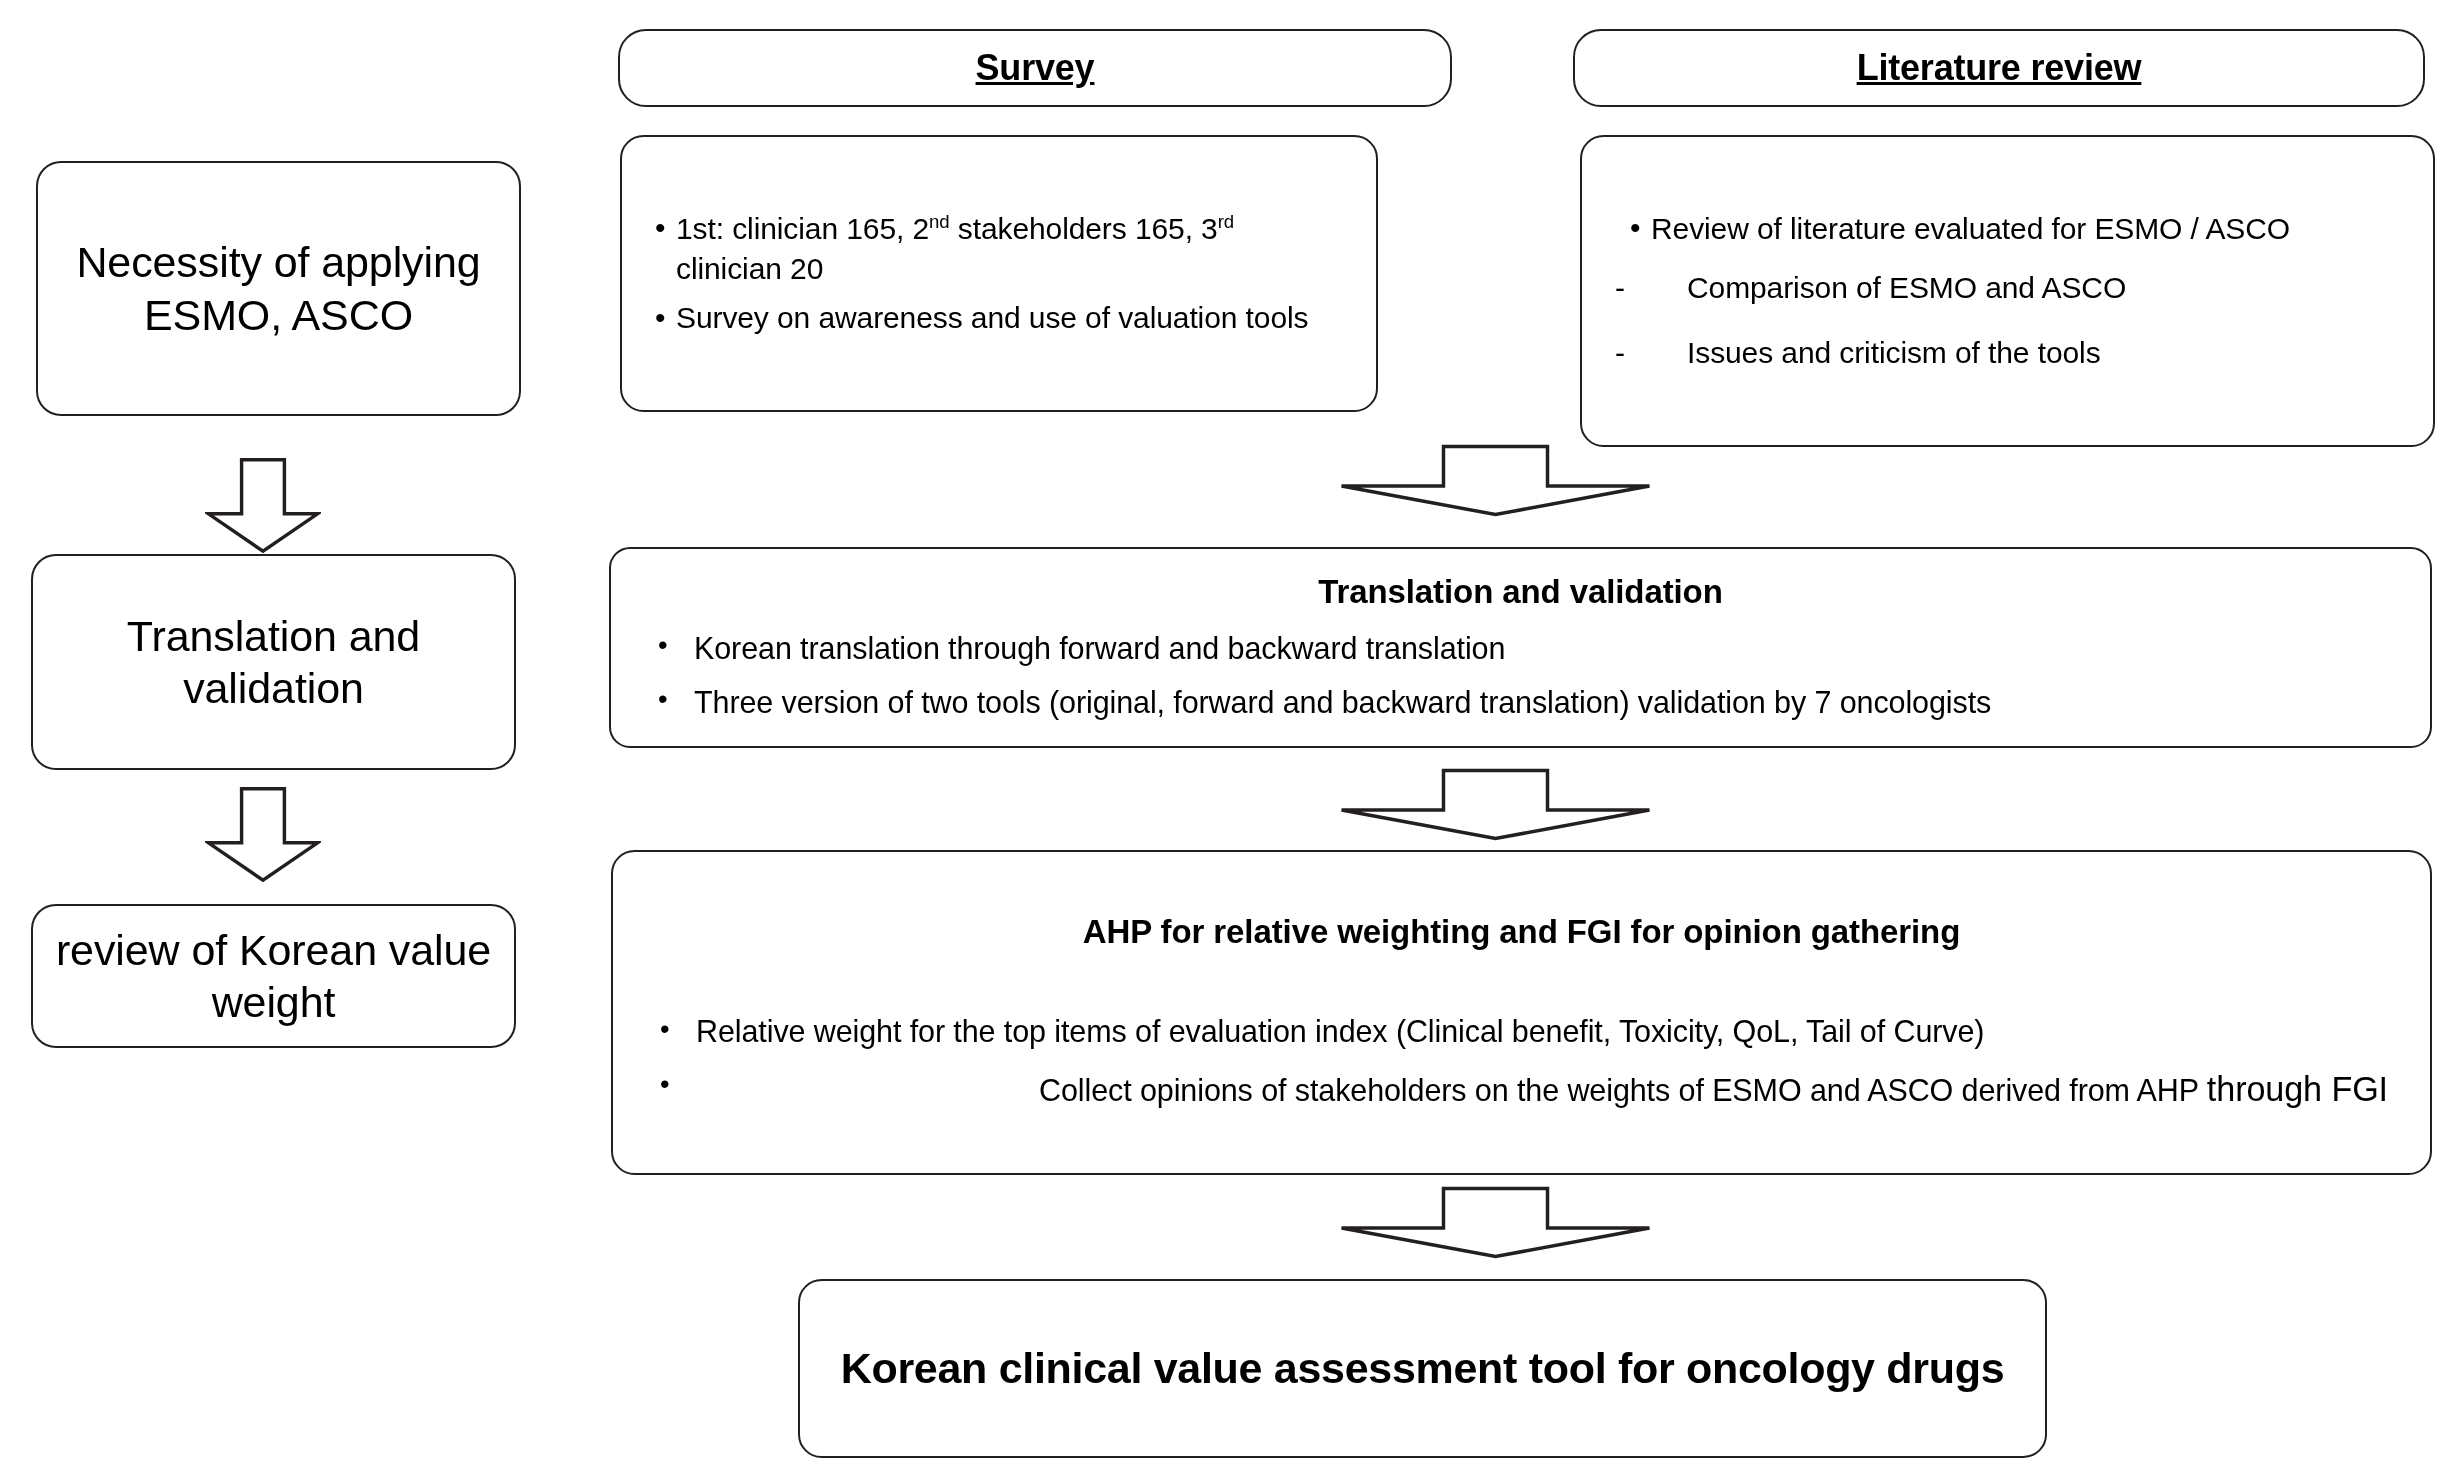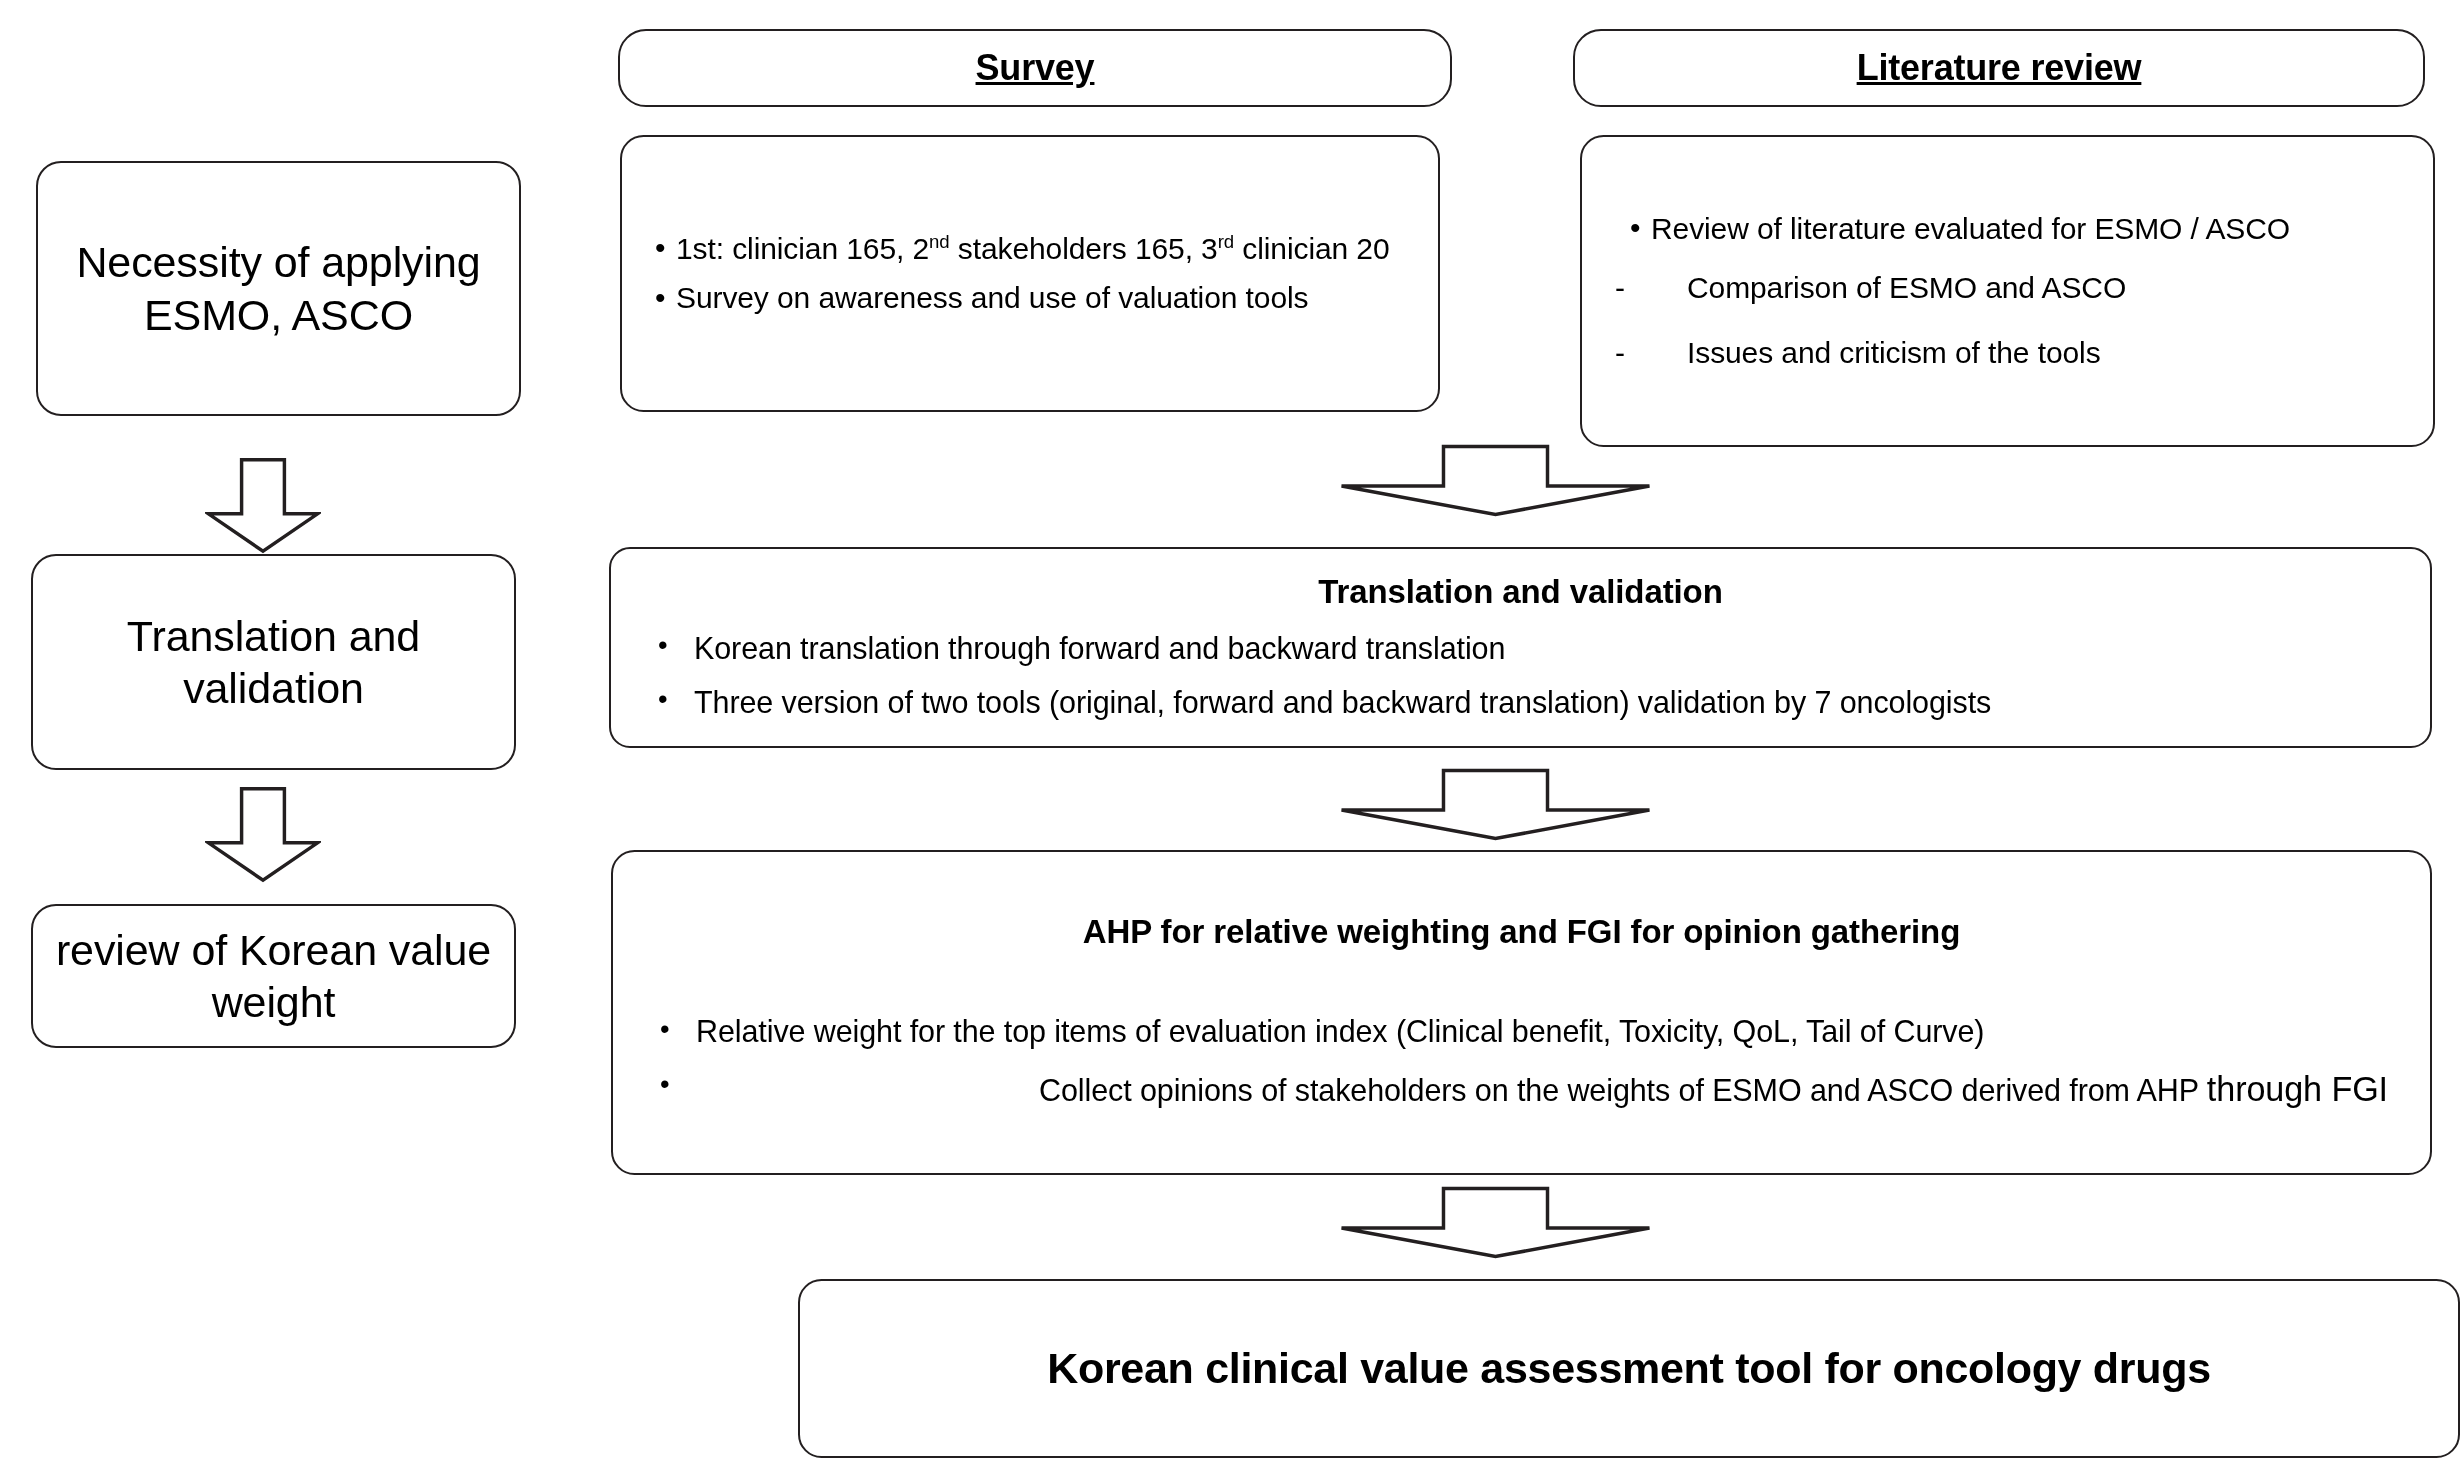--- a/index.html
+++ b/index.html
@@ -150,21 +150,21 @@
   </div>
 
   <div class="box left-box" style="left:31px; top:904px; width:485px; height:144px;">
     <span>review of Korean value weight</span>
   </div>
 
   <div class="box pill" style="left:618px; top:29px; width:834px; height:78px;">
     <span>Survey</span>
   </div>
 
-  <div class="box body-box" style="left:620px; top:135px; width:820px; height:277px;">
+  <div class="box body-box" style="left:620px; top:135px; width:758px; height:277px;">
     <ul class="bullets" style="margin-left:54px; margin-right:35px;">
       <li class="b-dot">
         <span>1st: clinician 165, 2</span><sup>nd</sup><span> stakeholders 165, 3</span><sup>rd</sup><span> clinician 20</span>
       </li>
       <li class="b-dot" style="margin-top:9.7px;">
         <span>Survey on awareness and use of valuation tools</span>
       </li>
     </ul>
   </div>
 
@@ -221,18 +221,18 @@
       </li>
     </ul>
   </div>
 
   <div class="arrow" style="left:1336px; top:1185px; width:319px; height:75px;">
     <svg viewBox="0 0 460 108" preserveAspectRatio="none">
       <polygon points="155,5 305,5 305,62 452,62 230,103 8,62 155,62" fill="#ffffff" stroke="#231f20" stroke-width="5" stroke-linejoin="miter"></polygon>
     </svg>
   </div>
 
-  <div class="box center" style="left:798px; top:1279px; width:1662px; height:179px; border-radius:23.5px;">
+  <div class="box center" style="left:798px; top:1279px; width:1249px; height:179px; border-radius:23.5px;">
     <span class="final-text">Korean clinical value assessment tool for oncology drugs</span>
   </div>
 
 </div>
 
 
 </body></html>

